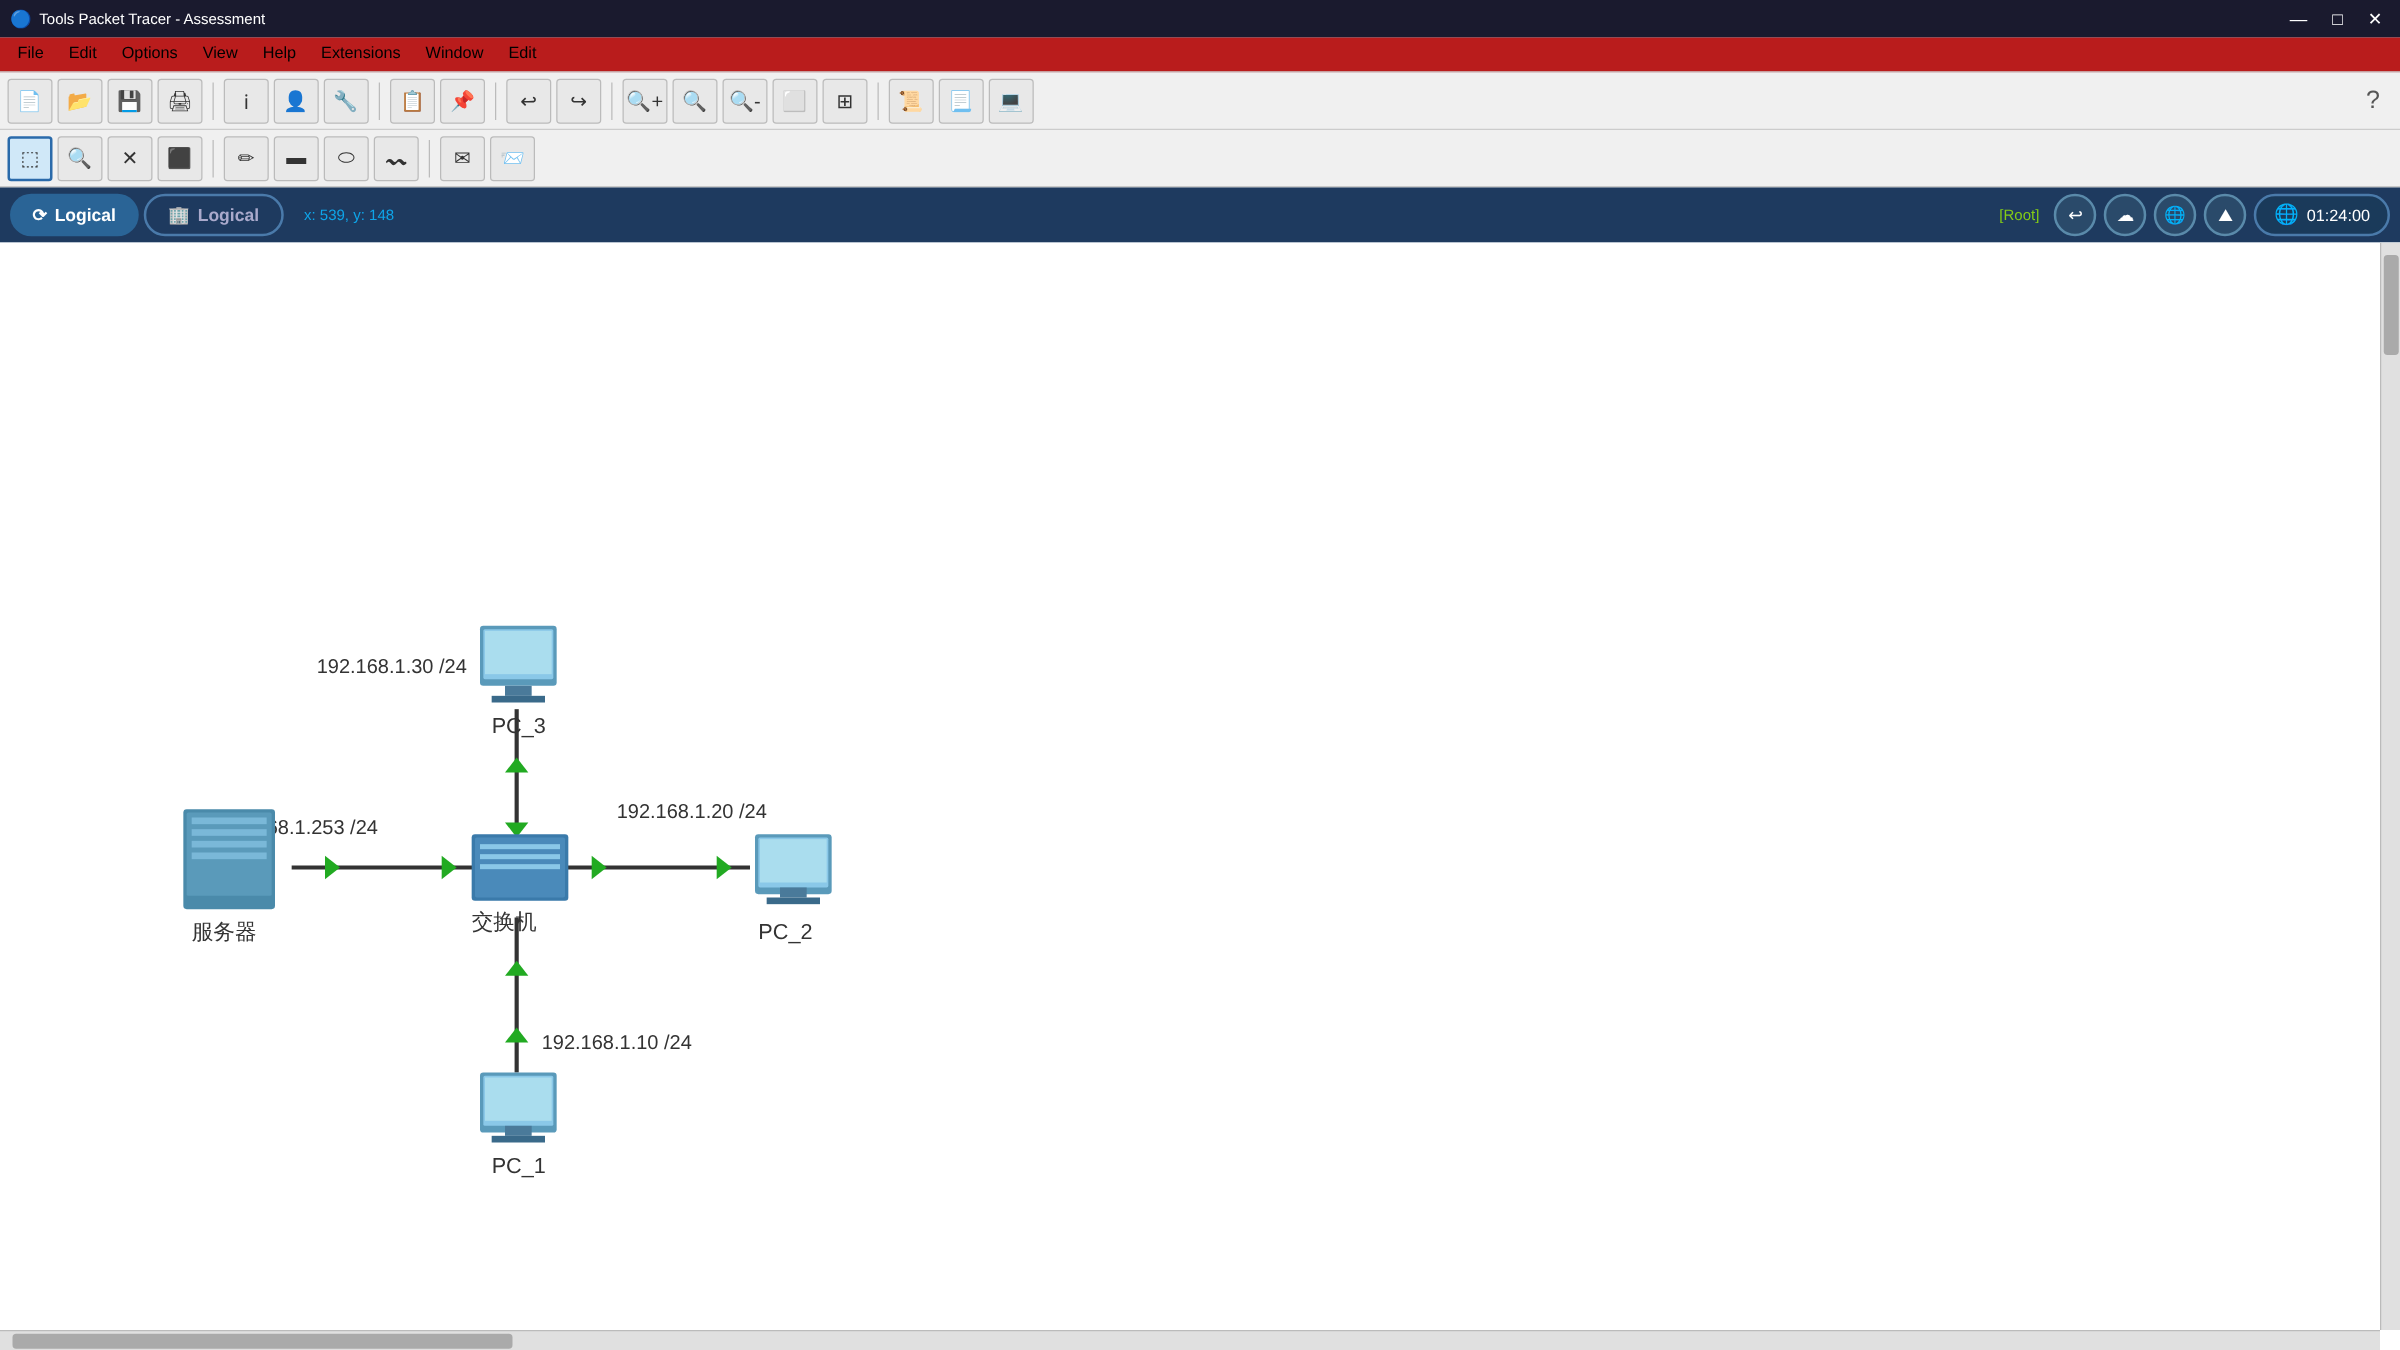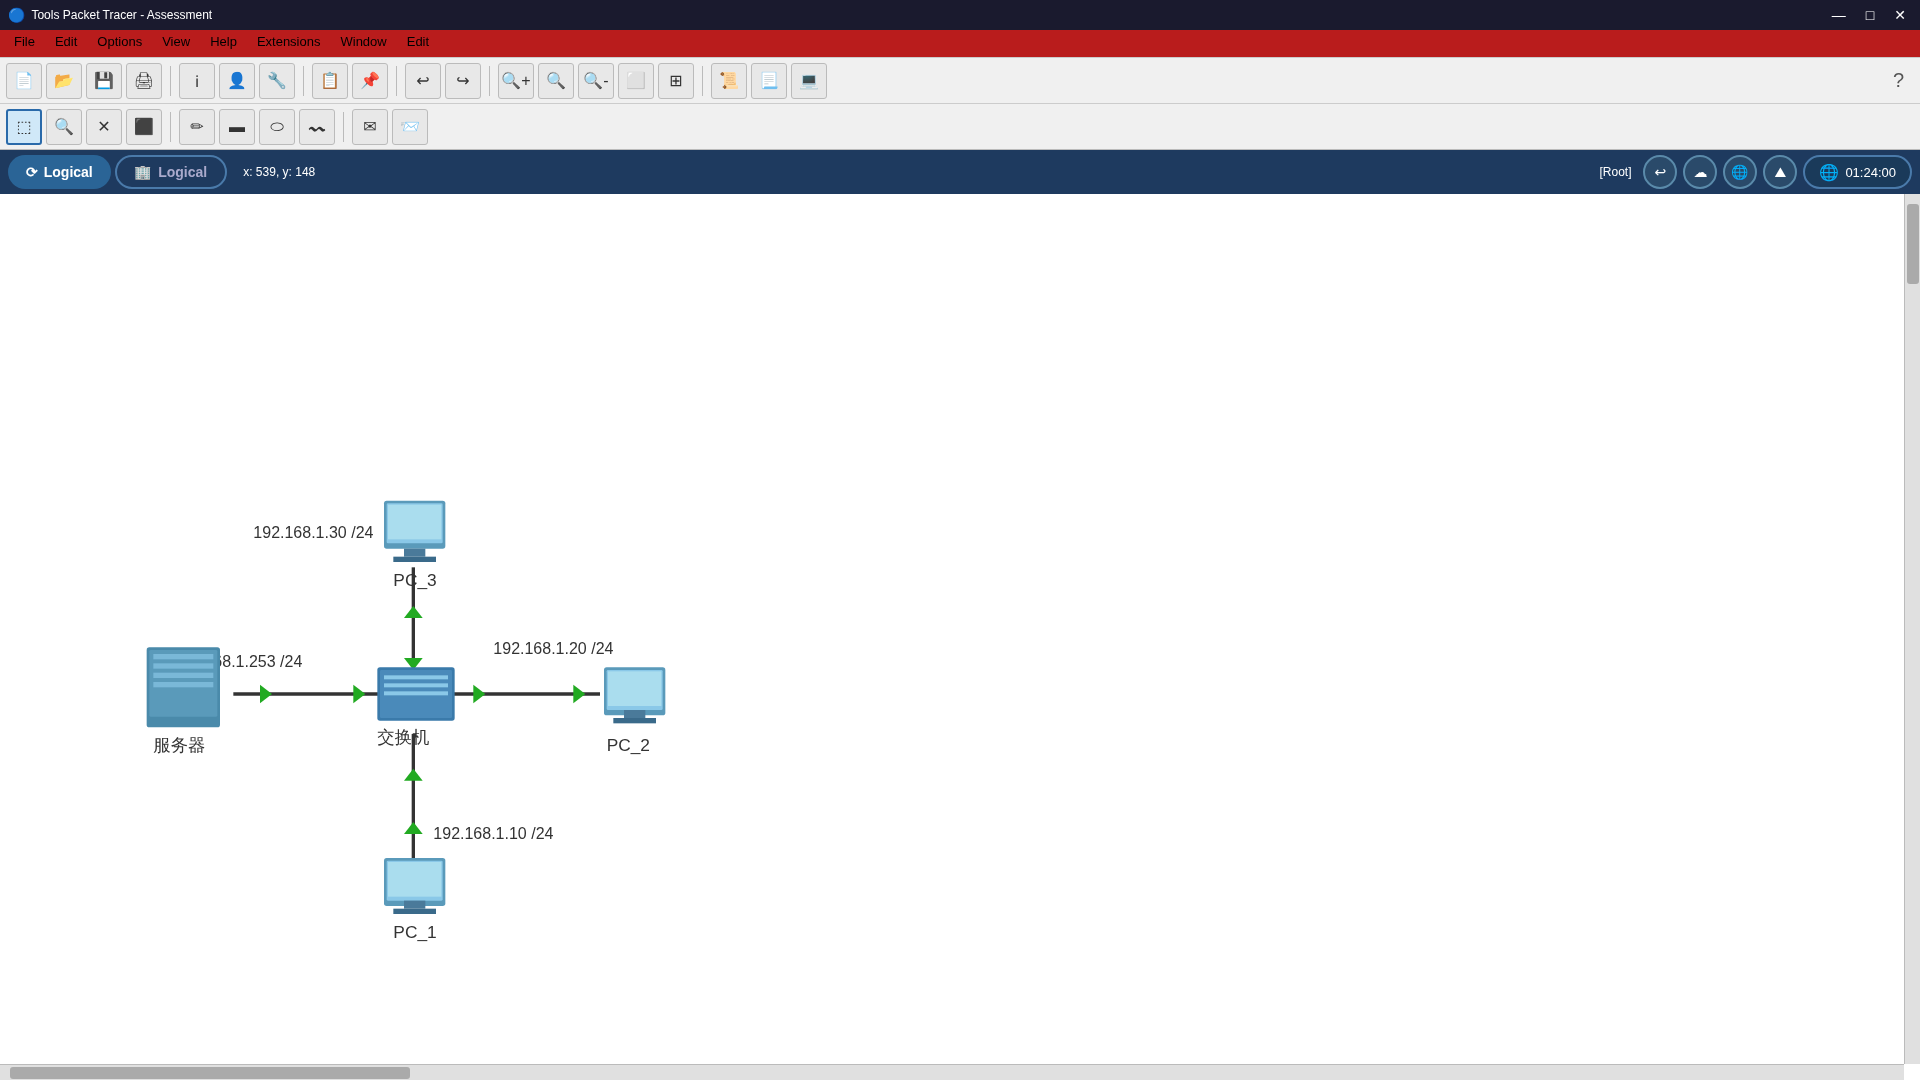--- a/index.html
+++ b/index.html
@@ -84,24 +84,24 @@
       border-radius: 17px;
       border: none;
       cursor: pointer;
       font-size: 14px;
       font-weight: bold;
       display: flex; align-items: center; gap: 6px;
     }
     .nav-btn.logical { background: #2a6496; color: white; }
     .nav-btn.physical { background: #1e3a5f; color: #aac; border: 2px solid #4a7aaa; }
     #coords {
-      color: #ffffff; font-size: 12px; padding: 0 12px;
+      color: #0ea5e9; font-size: 12px; padding: 0 12px;
     }
     #root-label {
-      margin-left: auto; color: #ffffff; font-size: 12px;
+      margin-left: auto; color: #84cc16; font-size: 12px;
     }
     .nav-icon-btns {
       display: flex; align-items: center; gap: 6px; margin-left: 8px;
     }
     .nav-icon-btn {
       width: 34px; height: 34px;
       border-radius: 50%;
       background: #2a4a6a;
       border: 2px solid #5a8aaa;
       display: flex; align-items: center; justify-content: center;

